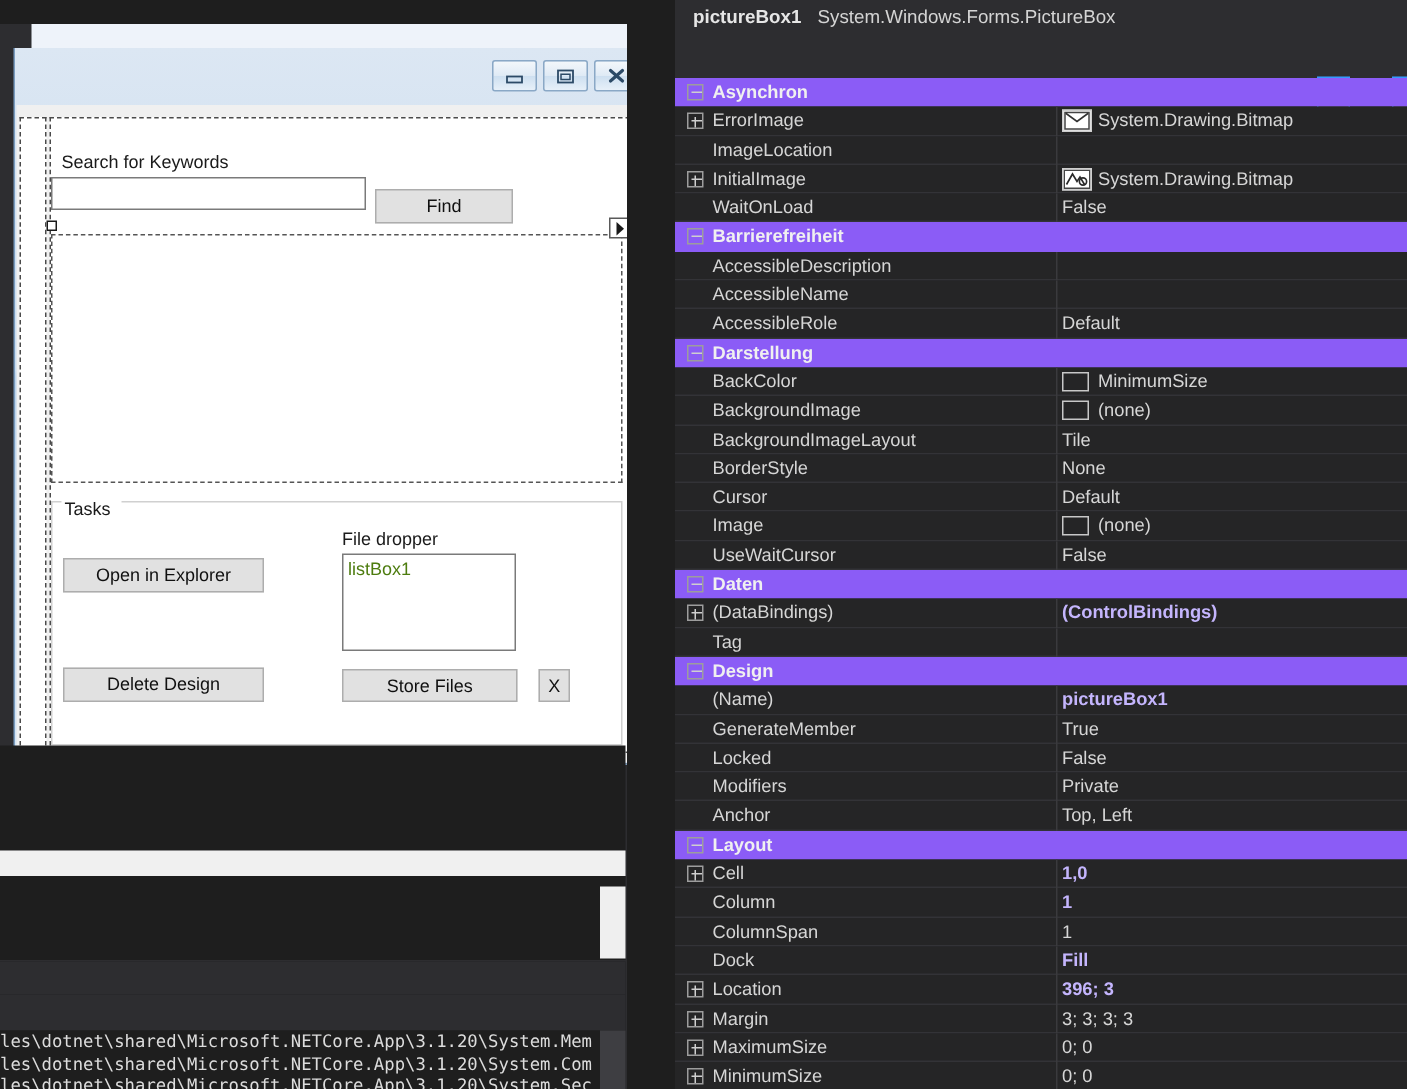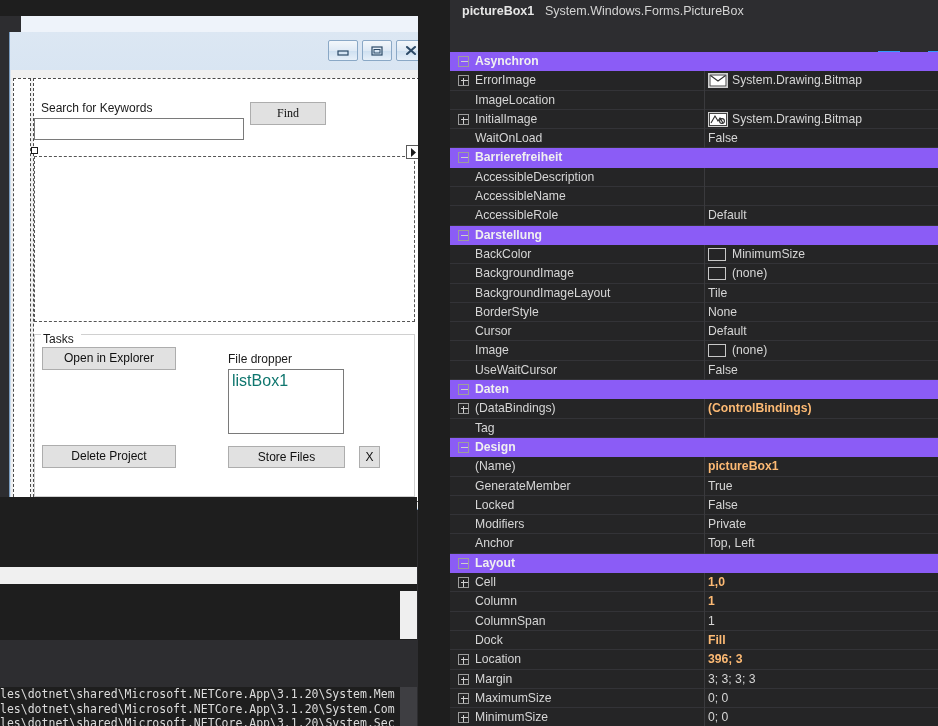--- a/index.html
+++ b/index.html
@@ -42,49 +42,49 @@
      border:1px dashed #4a4a4a;border-right:1px dashed #4a4a4a;box-sizing:border-box;background:#fff;}
 
   .lbl{position:absolute;color:#1a1a1a;font-size:12px;white-space:nowrap;}
   .tb{position:absolute;background:#ffffff;border:1px solid #7a7a7a;box-sizing:border-box;}
   .btn{position:absolute;background:#e1e1e1;border:1px solid #adadad;box-sizing:border-box;
      color:#101010;font-size:12px;text-align:center;line-height:21px;white-space:nowrap;}
 
   
   #searchLabel{left:20px;top:85px;}
   #searchBox{left:13px;top:102px;width:210px;height:22px;}
-  #findBtn{left:229px;top:86px;width:76px;height:23px;line-height:21px;font-family:Liberation Serif, serif;}
+  #findBtn{left:229px;top:110px;width:92px;height:23px;line-height:21px;}
 
   
   #picBoxDashed{position:absolute;left:13px;top:140px;width:381px;height:166px;
      border:1px dashed #555;box-sizing:border-box;background:#fff;}
   
   .grip{position:absolute;width:7px;height:7px;background:#ffffff;border:1px solid #1a1a1a;box-sizing:border-box;}
   #gripTL{left:10px;top:131px;}
   
   #smartTag{position:absolute;left:385px;top:129px;width:14px;height:14px;background:#fff;
      border:1px solid #5a5a5a;box-sizing:border-box;}
   #smartTag svg{position:absolute;left:1px;top:1px;}
 
   
   #tasksGroup{position:absolute;left:13px;top:318px;width:381px;height:163px;
      border:1px solid #d0d0d0;box-sizing:border-box;background:#fff;}
   #tasksLegendBg{position:absolute;left:20px;top:313px;width:40px;height:13px;background:#fff;}
   #tasksLegend{left:22px;top:316px;font-size:12px;}
 
   .taskBtn{left:21px;width:134px;height:23px;line-height:21px;}
-  #tBtn0{top:331px;}
+  #tBtn0{top:356px;}
   #tBtn1{top:370px;}
   #tBtn2{top:400px;}
   #tBtn3{top:429px;}
 
   #dropperLabel{left:207px;top:336px;}
   #listBox{position:absolute;left:207px;top:353px;width:116px;height:65px;background:#fff;
      border:1px solid #7a7a7a;box-sizing:border-box;}
-  #listBoxItem{position:absolute;left:3px;top:2px;color:#0f766e;font-size:16px;}
+  #listBoxItem{position:absolute;left:3px;top:2px;color:#4d7c0f;font-size:12px;}
   #storeBtn{left:207px;top:430px;width:117px;height:22px;line-height:20px;}
   #xBtn{left:338px;top:430px;width:21px;height:22px;line-height:20px;}
 
   
   #paneA{position:absolute;left:0;top:497px;width:417px;height:70px;background:#1e1e1e;}
   #hscrollTrack{position:absolute;left:0;top:567px;width:417px;height:17px;background:#f0f0f0;}
 
   #paneB{position:absolute;left:0;top:584px;width:417px;height:56px;background:#1e1e1e;}
   #paneBsep{position:absolute;left:0;top:584px;width:417px;height:6px;background:#2d2d30;}
   #vscrollB{position:absolute;left:400px;top:591px;width:17px;height:48px;background:#efefef;}
@@ -121,21 +121,21 @@
   .row.cat{background:#8b5cf6;}
   .row.prop{background:#252526;border-bottom:1px solid #333337;}
   .expander{position:absolute;left:8px;top:4px;width:11px;height:11px;
      border:1px solid #9d9d9d;box-sizing:border-box;}
   .expander i{position:absolute;background:#cfcfcf;}
   .expander .h{left:2px;top:4px;width:7px;height:1px;}
   .expander .v{left:4px;top:2px;width:1px;height:7px;}
   .catName{position:absolute;left:25px;top:2px;color:#f0f0f0;font-size:12.2px;font-weight:bold;}
   .pName{position:absolute;left:25px;top:2px;color:#d6d6d6;font-size:12.2px;white-space:nowrap;}
   .pVal{position:absolute;left:258px;top:2px;color:#d6d6d6;font-size:12.2px;white-space:nowrap;}
-  .pVal.bold{font-weight:bold;color:#fdba74;}
+  .pVal.bold{font-weight:bold;color:#c4b5fd;}
   .pVal.ind{left:282px;}
   .vdiv{position:absolute;left:254px;top:0;width:1px;height:19.3px;background:#3a3a3d;}
   .swatch{position:absolute;left:258px;top:3px;width:18px;height:13px;
      border:1px solid #c8c8c8;box-sizing:border-box;background:#252526;}
   .imgico{position:absolute;left:258px;top:2px;width:20px;height:15px;
      border:1px solid #cfcfcf;box-sizing:border-box;background:#f2f2f2;}
 
   #gridVScroll{position:absolute;left:502px;top:52px;width:18px;height:674px;background:#3e3e42;}
 </style>
 </head>
@@ -186,21 +186,21 @@
         <svg width="11" height="11" viewBox="0 0 11 11">
             <path d="M3 1 L8 5.5 L3 10 Z" fill="#1a1a1a"></path>
           </svg>
       </div>
 
       <div id="tasksGroup"></div>
       <div id="tasksLegendBg"></div>
       <div class="lbl" id="tasksLegend">Tasks</div>
 
       <div class="btn taskBtn" id="tBtn0">Open in Explorer</div>
-      <div class="btn taskBtn" id="tBtn3">Delete Project</div>
+      <div class="btn taskBtn" id="tBtn3">Delete Design</div>
 
       <div class="lbl" id="dropperLabel">File dropper</div>
       <div id="listBox">
         <div id="listBoxItem">listBox1</div>
       </div>
       <div class="btn" id="storeBtn">Store Files</div>
       <div class="btn" id="xBtn">X</div>
     </div>
 
     <div id="paneA"></div>

